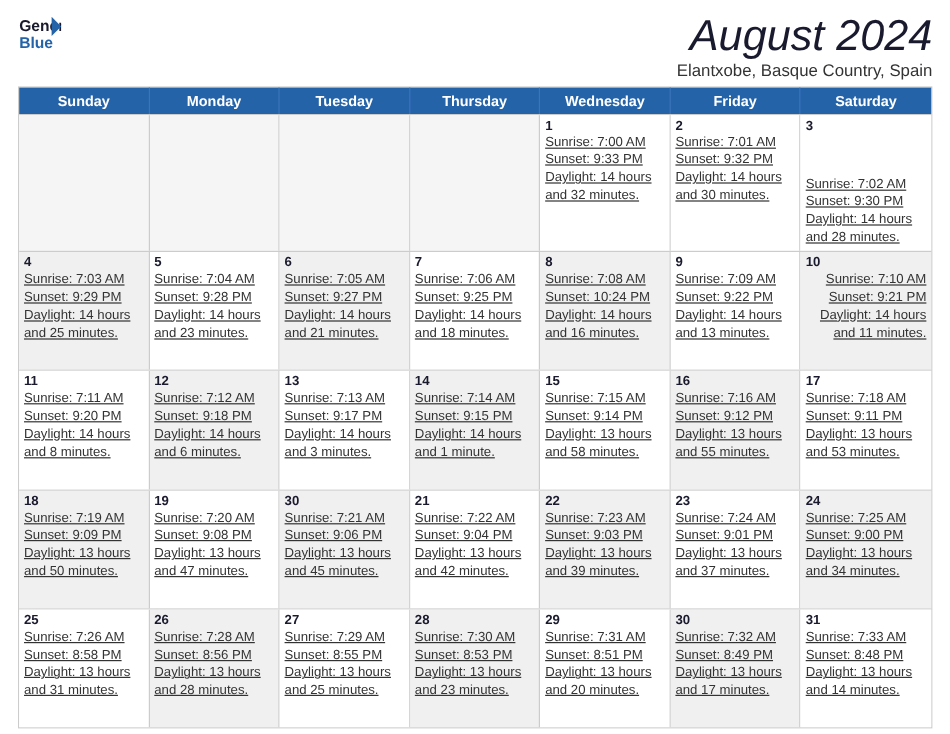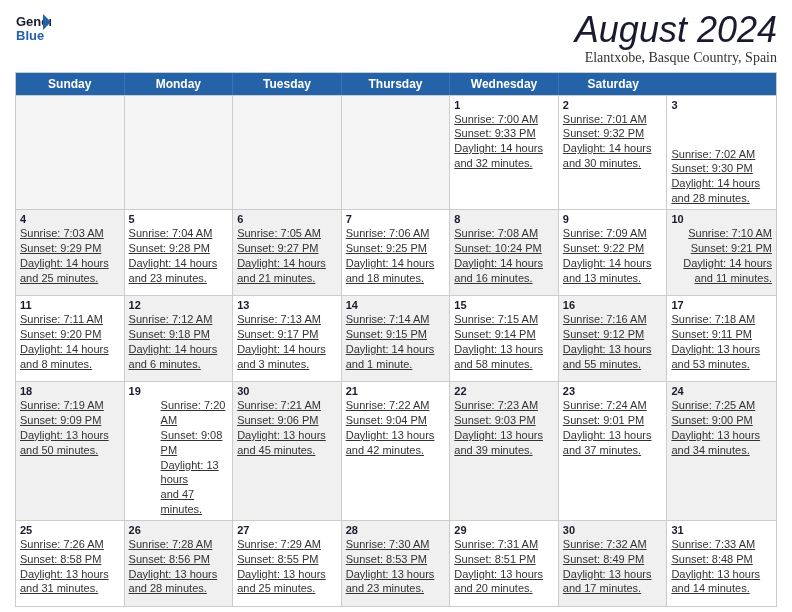--- a/index.html
+++ b/index.html
@@ -34,21 +34,20 @@
     .main-title {
       font-size: 36px;
       font-weight: normal;
       color: #1a1a2e;
       line-height: 1.1;
       font-style: italic;
     }
     .subtitle {
       font-size: 14px;
       color: #333;
-      font-family: Liberation Serif, serif;
     }
     .calendar {
       flex: 1;
       display: flex;
       flex-direction: column;
       border: 1px solid #ccc;
     }
     .cal-header {
       display: grid;
       grid-template-columns: repeat(7, 1fr);
@@ -131,20 +130,21 @@
     </div>
   </div>
 
   <div class="calendar">
     <div class="cal-header" id="cal-header">
         <div class="cal-header-cell">Sunday</div>
         <div class="cal-header-cell">Monday</div>
         <div class="cal-header-cell">Tuesday</div>
         <div class="cal-header-cell">Thursday</div>
         <div class="cal-header-cell">Wednesday</div>
+        <div class="cal-header-cell">Friday</div>
         <div class="cal-header-cell">Saturday</div>
       </div>
     <div class="cal-body" id="cal-body">
         <div class="cal-row">
           <div class="cal-cell empty"></div>
           <div class="cal-cell empty"></div>
           <div class="cal-cell empty"></div>
           <div class="cal-cell empty"></div>
           <div class="cal-cell">
             <span class="day-number">1</span>
@@ -273,21 +273,21 @@
         <div class="cal-row">
           <div class="cal-cell shaded">
             <span class="day-number">18</span>
             <div class="day-info" style="white-space: pre-line;">Sunrise: 7:19 AM
 Sunset: 9:09 PM
 Daylight: 13 hours
 and 50 minutes.</div>
           </div>
           <div class="cal-cell">
             <span class="day-number">19</span>
-            <div class="day-info" style="white-space: pre-line; margin-left: 32px;">Sunrise: 7:20 AM
+            <div class="day-info" style="white-space: pre-line;">Sunrise: 7:20 AM
 Sunset: 9:08 PM
 Daylight: 13 hours
 and 47 minutes.</div>
           </div>
           <div class="cal-cell shaded">
             <span class="day-number">30</span>
             <div class="day-info" style="white-space: pre-line;">Sunrise: 7:21 AM
 Sunset: 9:06 PM
 Daylight: 13 hours
 and 45 minutes.</div>

